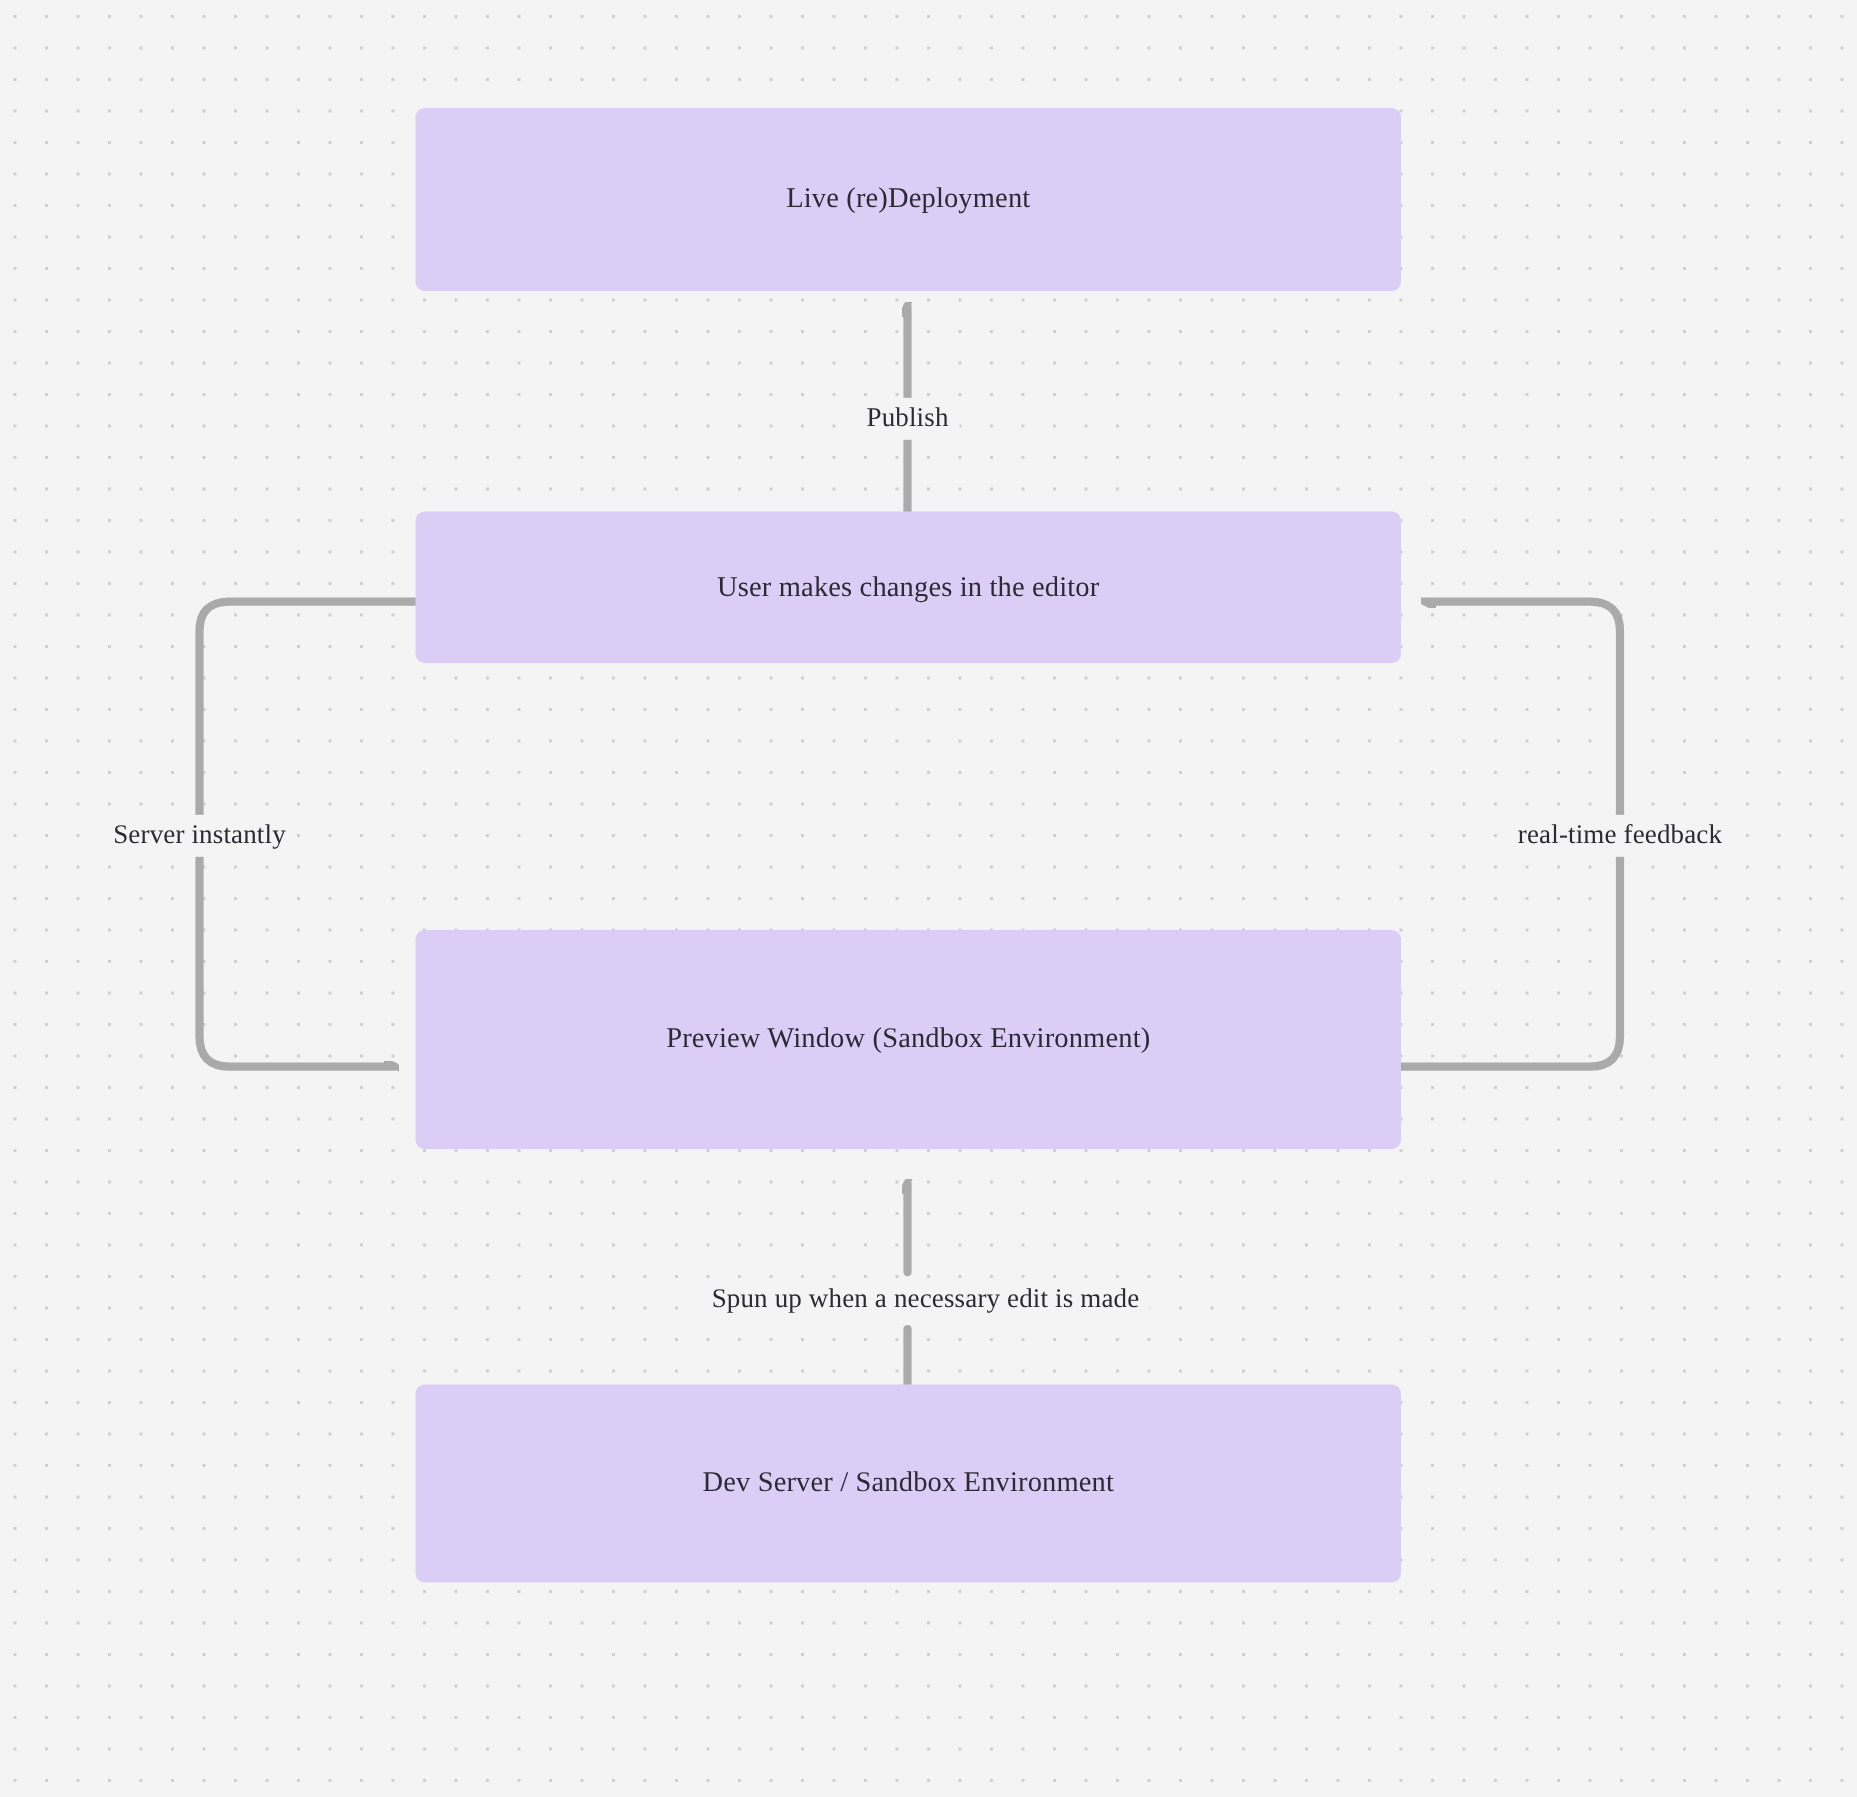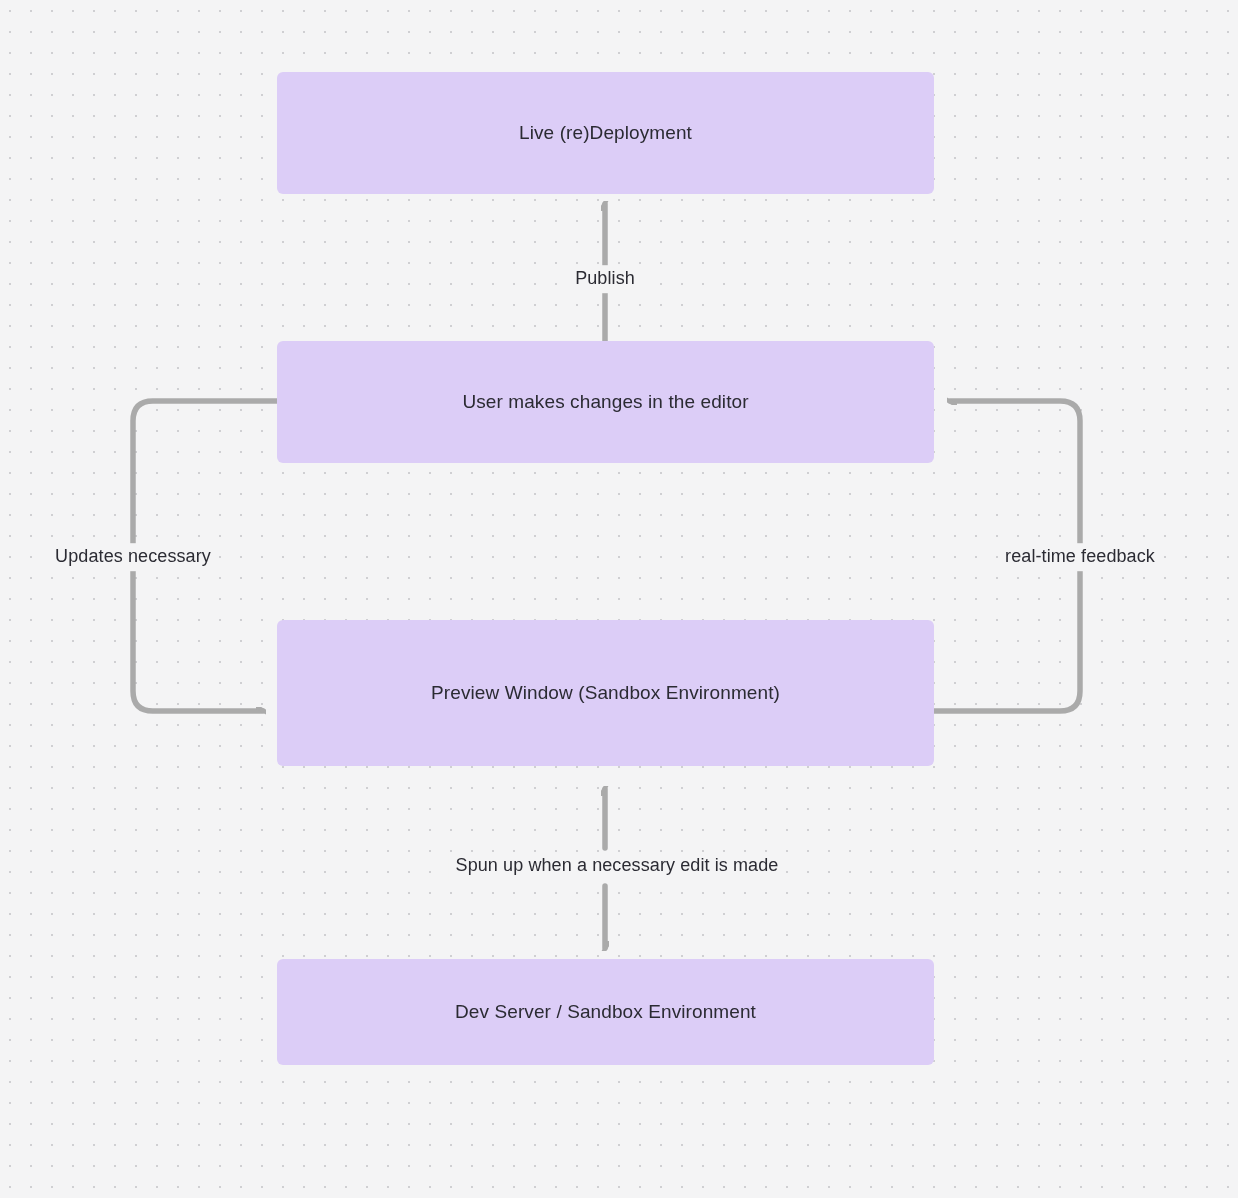--- a/index.html
+++ b/index.html
@@ -15,20 +15,21 @@
   }
   #canvas {
     position: relative;
     width: 1238px;
     height: 1198px;
     background-color: #f4f4f5;
     background-image: radial-gradient(circle at 1px 1px, #cfcfd2 1.1px, transparent 1.2px);
     background-size: 21px 21px;
     background-position: 9px 10px;
     overflow: hidden;
+    font-family: Liberation Serif, serif;
   }
   #edge-layer {
     position: absolute;
     top: 0;
     left: 0;
     width: 1238px;
     height: 1198px;
     pointer-events: none;
   }
   .node {
@@ -87,33 +88,33 @@
     <g>
       <path d="M 605 848 L 605 789" fill="none" stroke="#aaaaaa" stroke-width="5.5" stroke-linecap="round" marker-end="url(#arrow-head)"></path>
       <path d="M 605 886 L 605 948" fill="none" stroke="#aaaaaa" stroke-width="5.5" stroke-linecap="round" marker-end="url(#arrow-head)"></path>
     </g>
   </svg>
 
   <div class="node" style="left:277px; top:72px; width:657px; height:122px;">
     <span class="node-label">Live (re)Deployment</span>
   </div>
 
-  <div class="node" style="left:277px; top:341px; width:657px; height:122px;">
+  <div class="node" style="left:277px; top:341px; width:657px; height:101px;">
     <span class="node-label">User makes changes in the editor</span>
   </div>
 
   <div class="node" style="left:277px; top:620px; width:657px; height:146px;">
     <span class="node-label">Preview Window (Sandbox Environment)</span>
   </div>
 
-  <div class="node" style="left:277px; top:959px; width:657px; height:106px;">
+  <div class="node" style="left:277px; top:923px; width:657px; height:132px;">
     <span class="node-label">Dev Server / Sandbox Environment</span>
   </div>
 
   <div class="edge-label" style="left:605px; top:269px;margin-top:10px;">Publish</div>
 
-  <div class="edge-label" style="left:133px; top:557px;">Updates necessary</div>
+  <div class="edge-label" style="left:133px; top:557px;">Server instantly</div>
 
   <div class="edge-label" style="left:1080px; top:557px;text-align:right;">real-time feedback</div>
 
   <div class="edge-label" style="left:605px; top:866px;margin-left:12px;">Spun up when a necessary edit is made</div>
 
 </div>
 
 </body></html>

